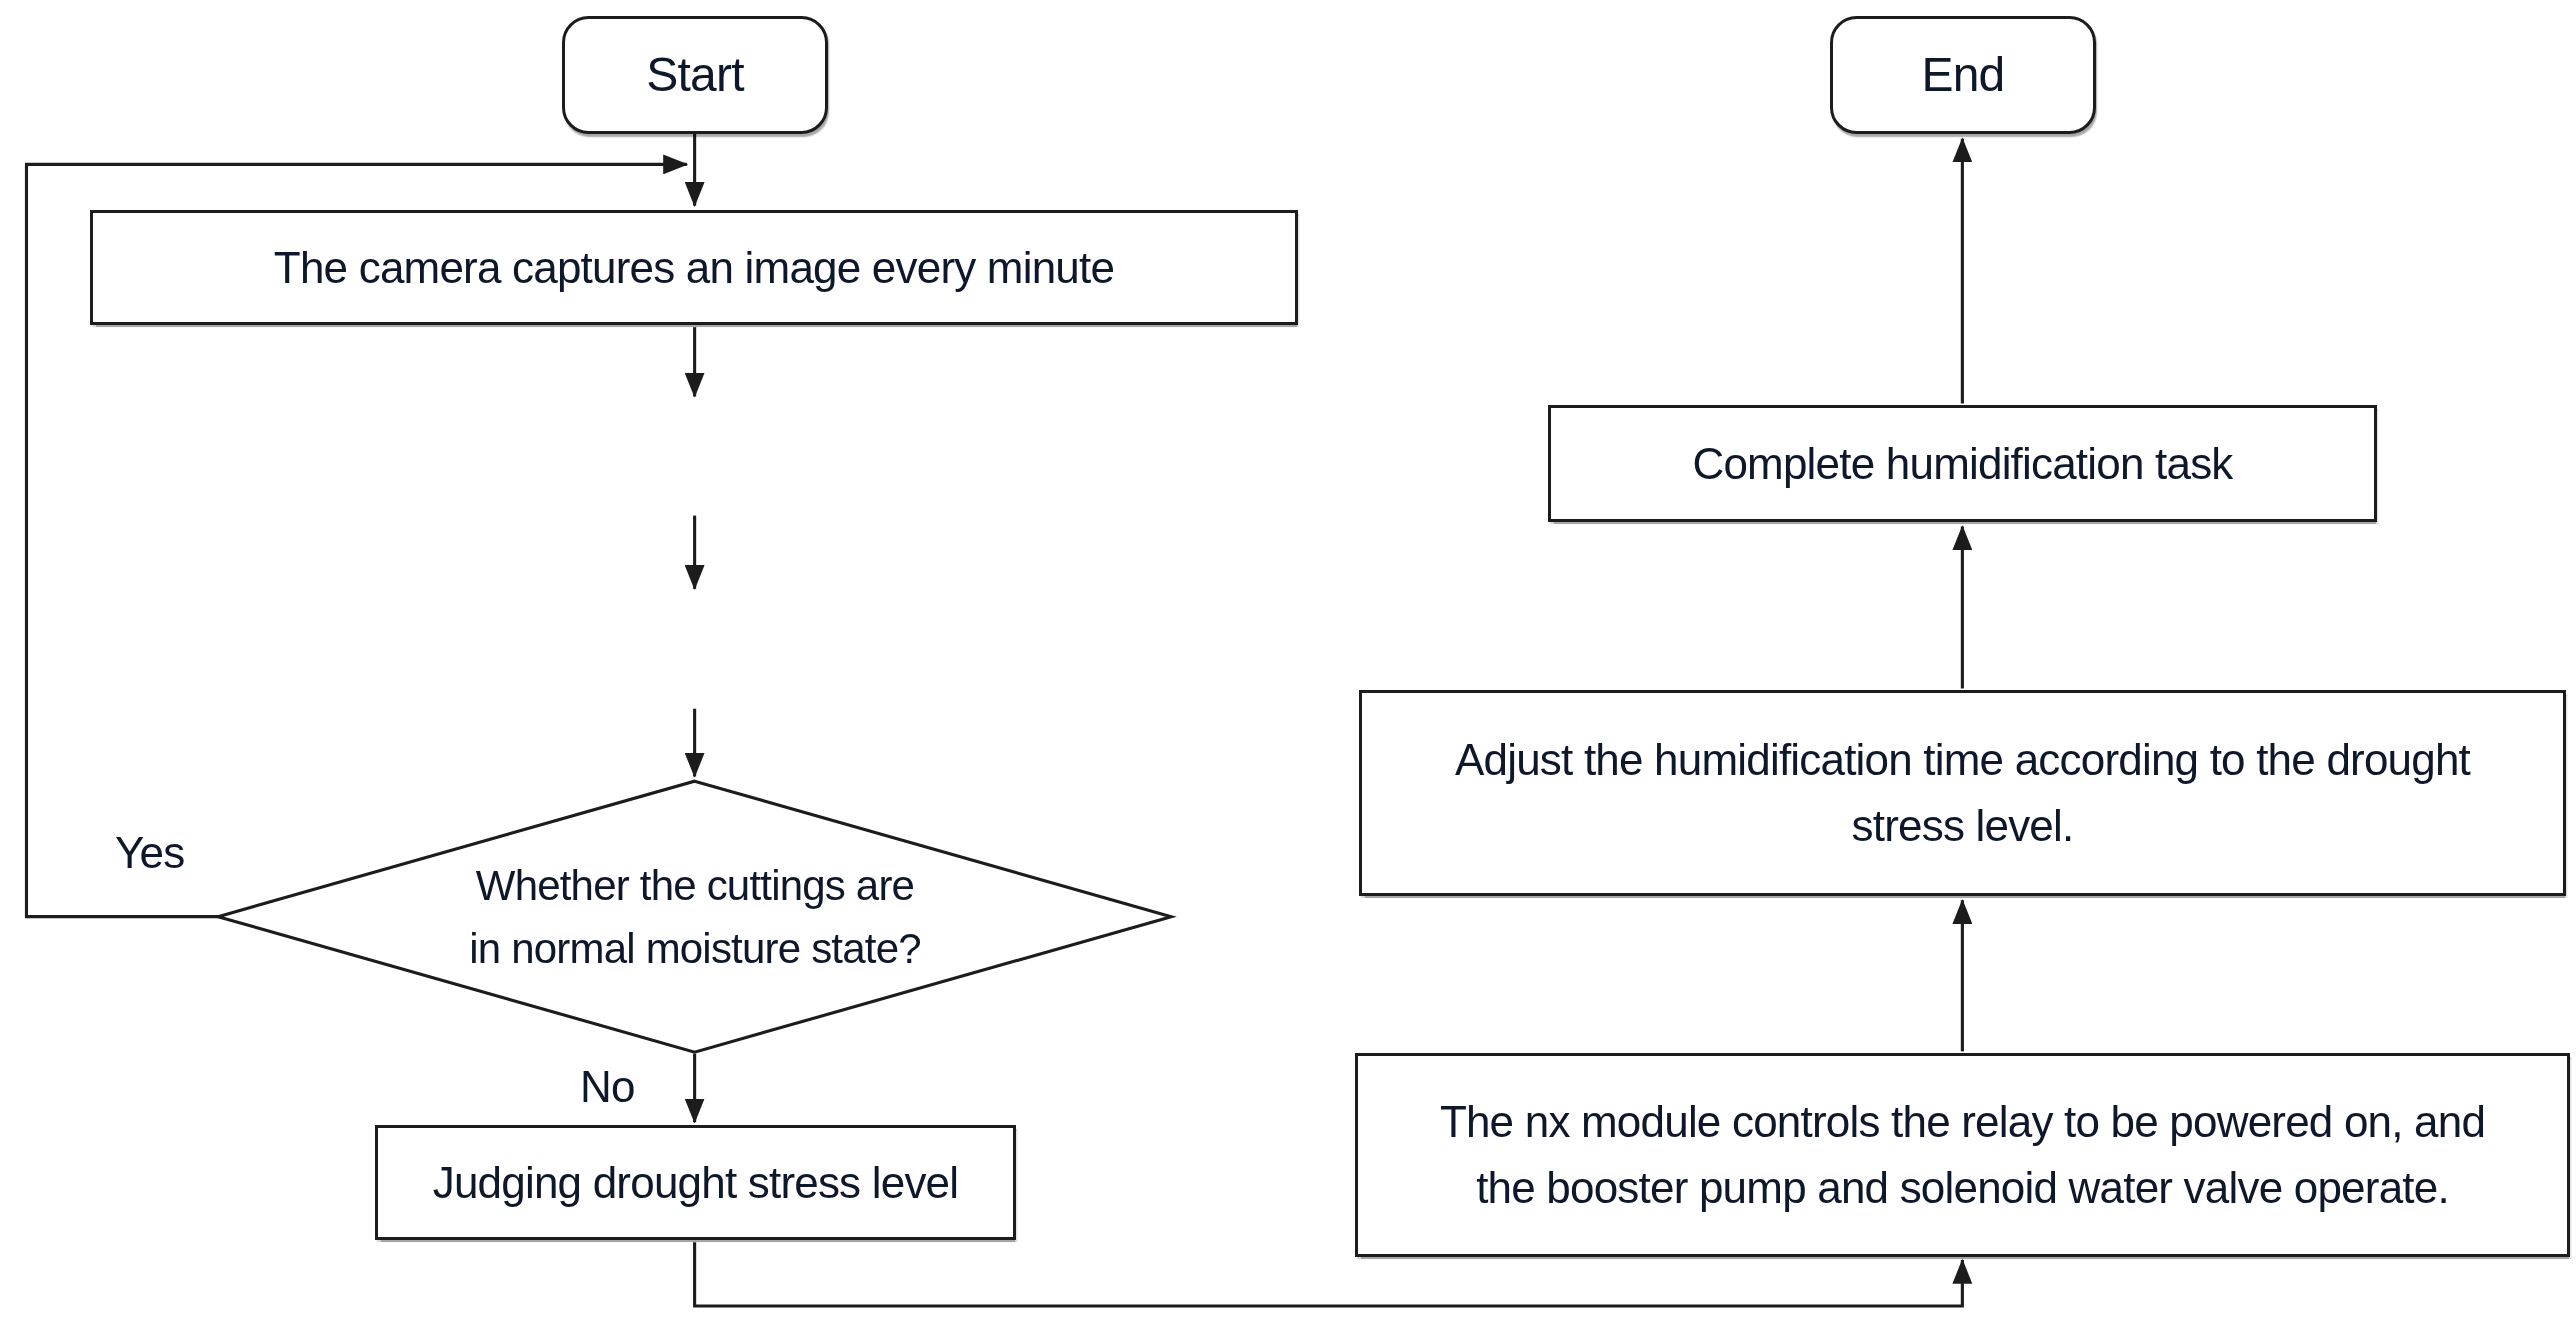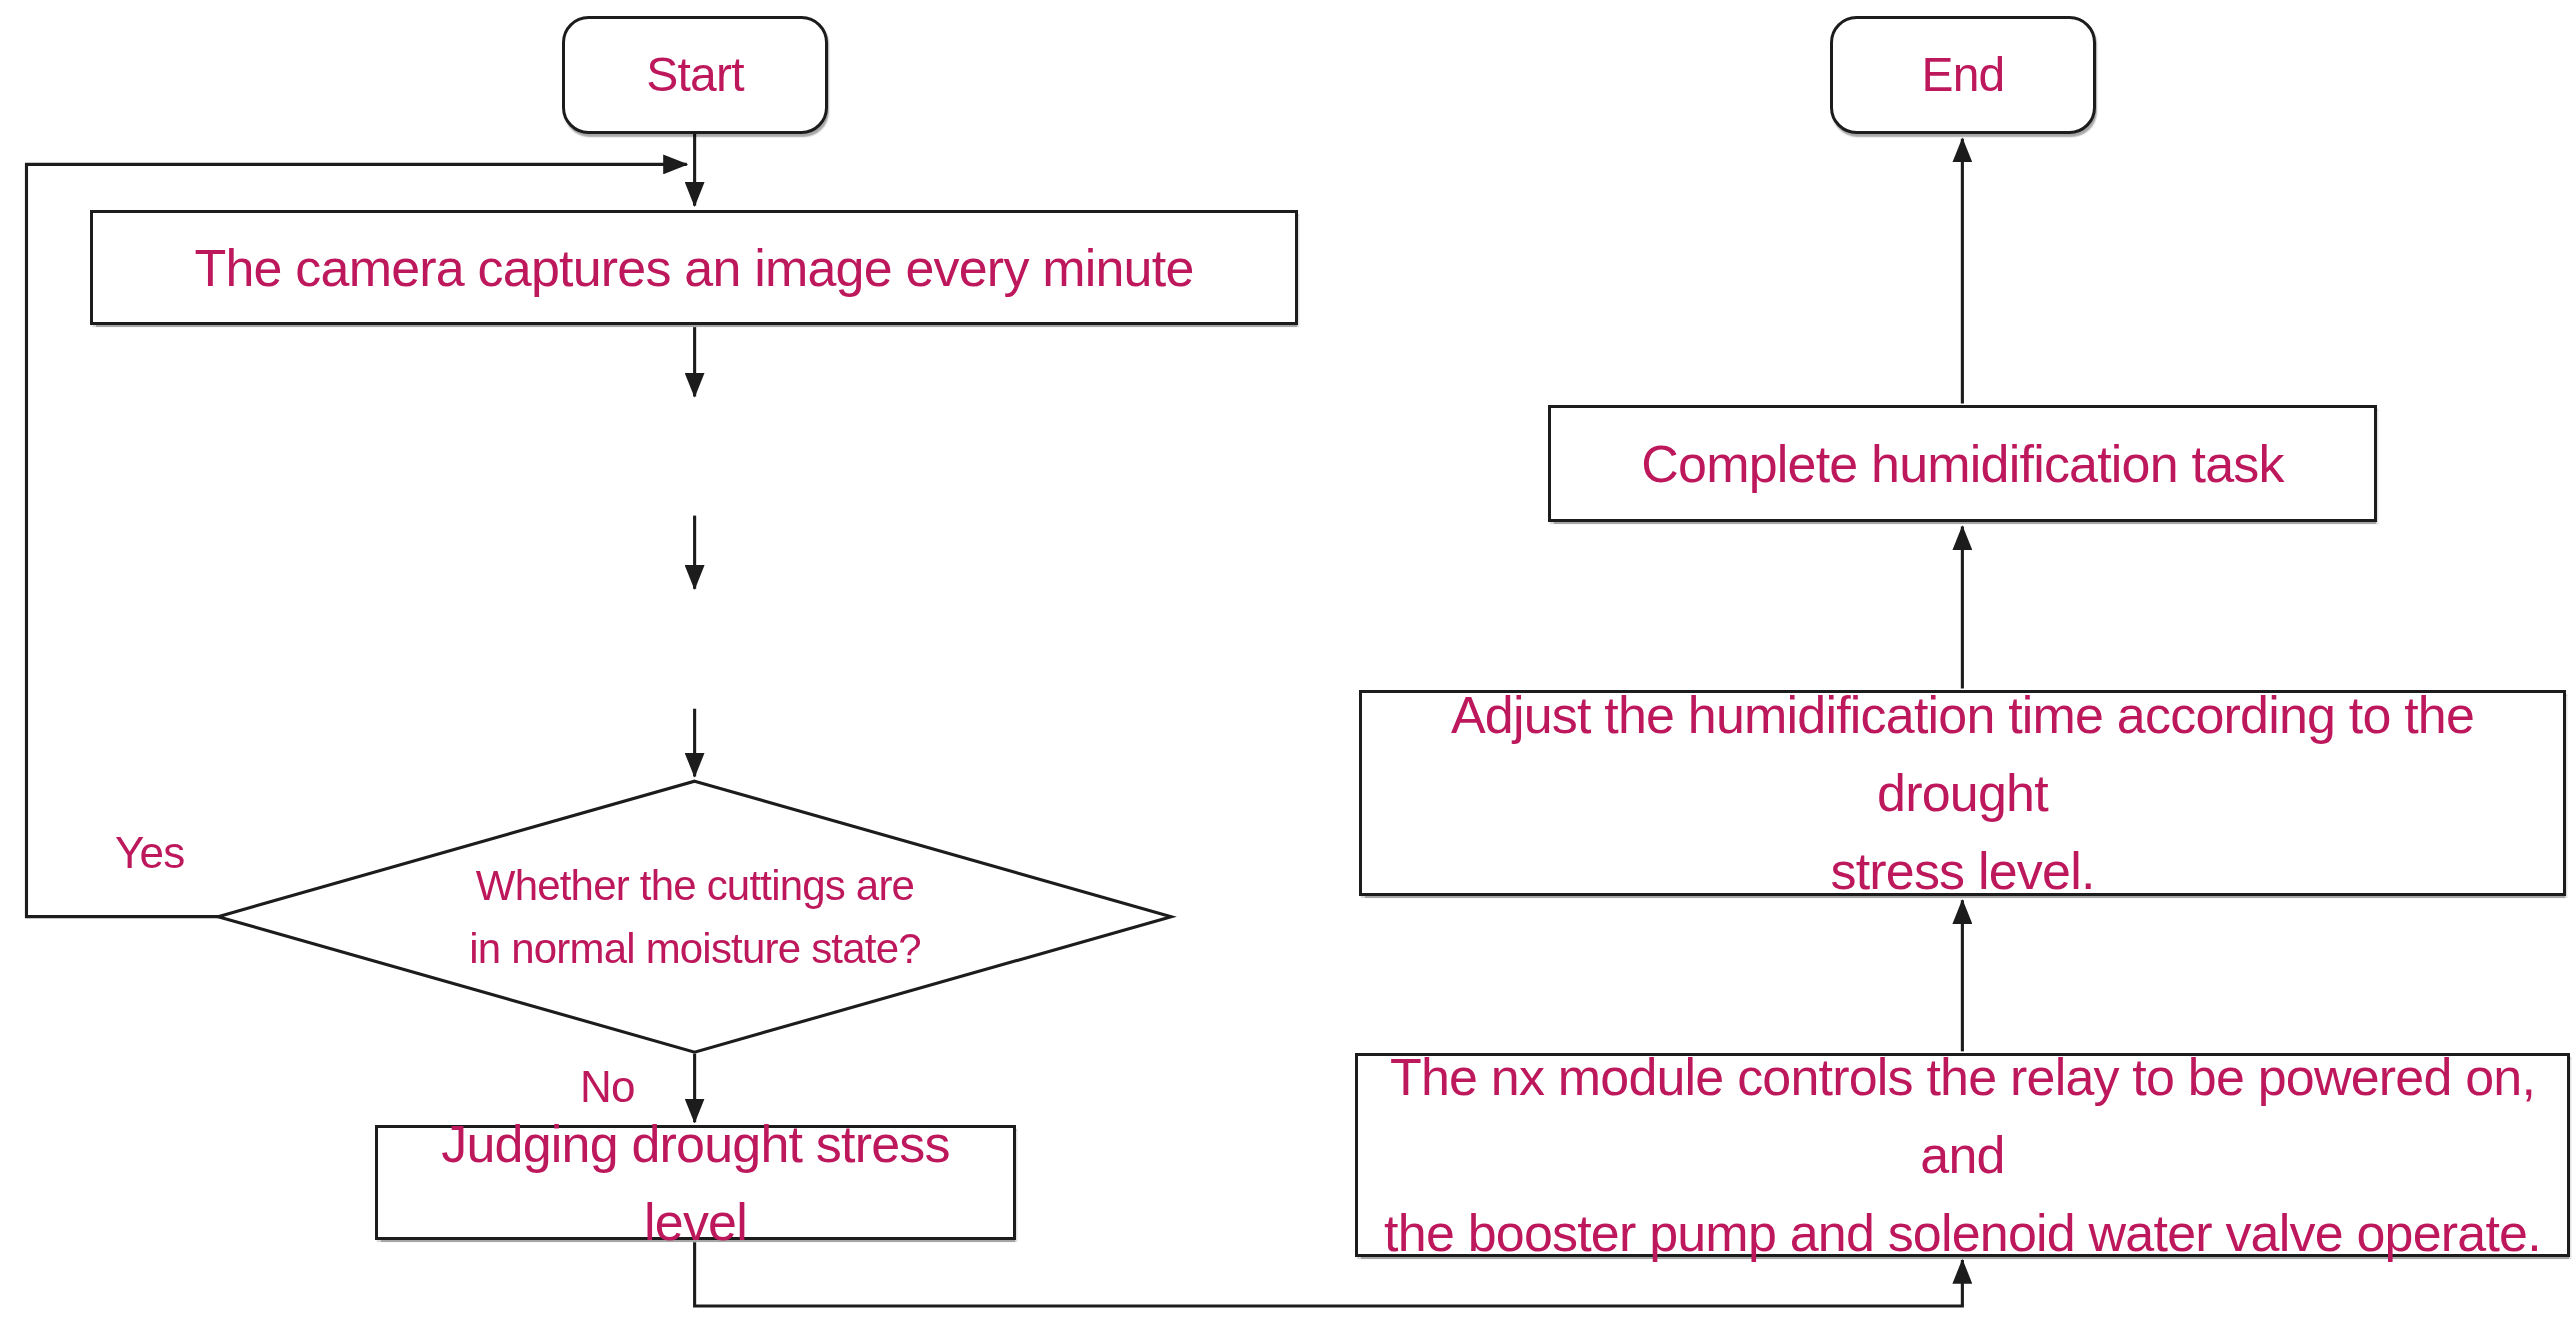--- a/index.html
+++ b/index.html
@@ -6,40 +6,40 @@
     margin: 0;
     padding: 0;
     background: #ffffff;
   }
   .canvas {
     position: relative;
     width: 2576px;
     height: 1331px;
     background: #ffffff;
     font-family: "Liberation Sans", "DejaVu Sans", sans-serif;
-    color: #be185d;
+    color: #0f172a;
     overflow: hidden;
   }
   svg.connectors {
     position: absolute;
     left: 0;
     top: 0;
     z-index: 1;
   }
   .node {
     position: absolute;
     z-index: 2;
     display: flex;
     align-items: center;
     justify-content: center;
     text-align: center;
     background: #ffffff;
     border: 3.1px solid #1c1c1c;
     box-sizing: border-box;
-    font-size: 52px;
+    font-size: 44px;
     letter-spacing: -0.8px;
     line-height: 1.5;
     box-shadow: 1.6px 3.1px 1.6px -0.8px rgba(0,0,0,0.35);
   }
   .terminal {
     border-radius: 26.5px;
     font-size: 48px;
   }
   .multiline {
     white-space: pre-line;

